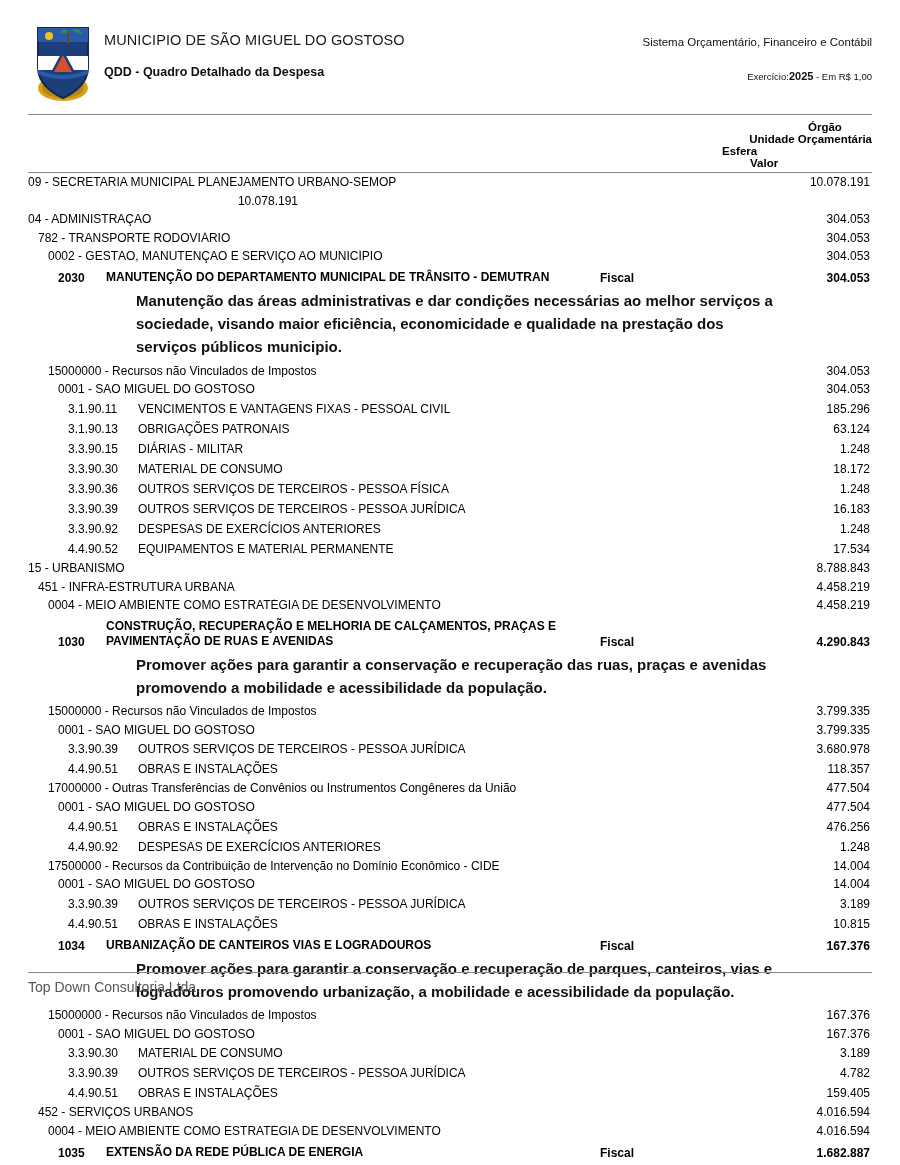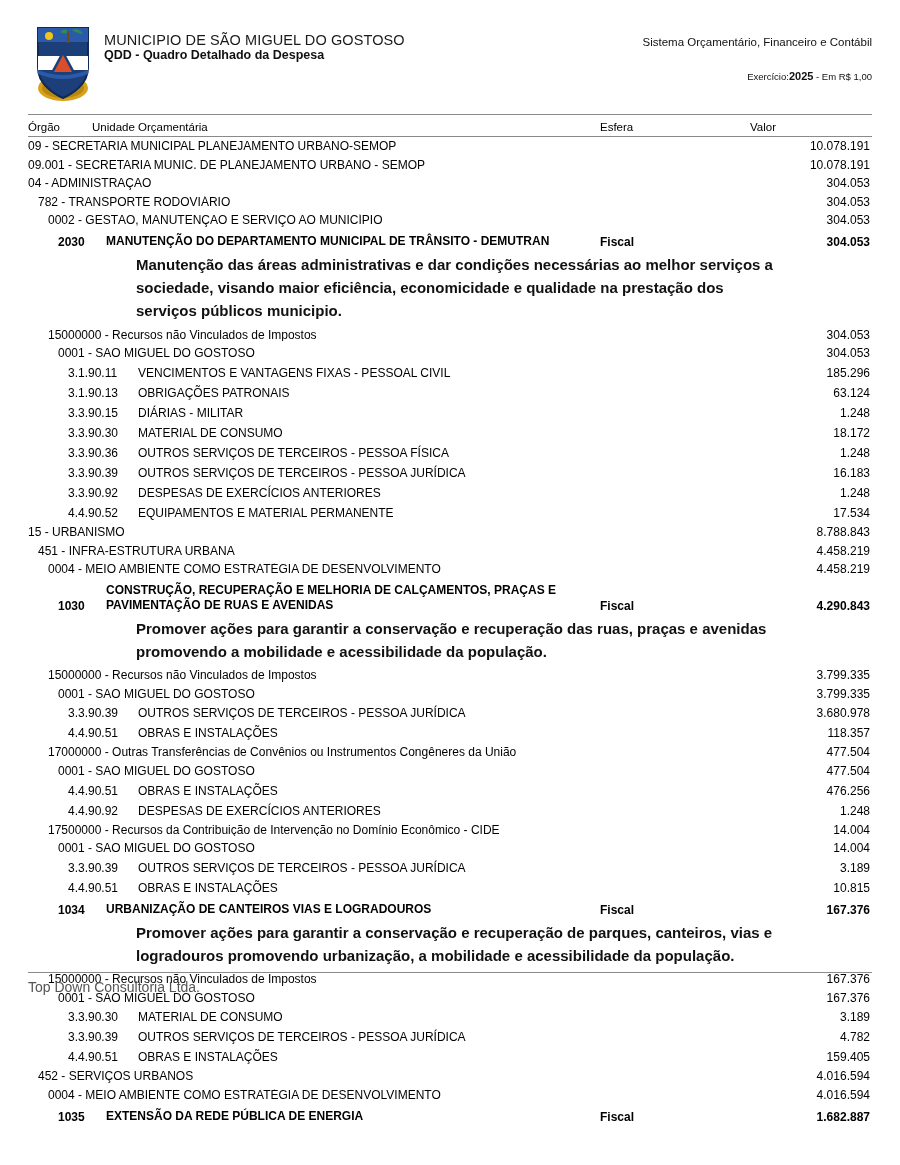--- a/index.html
+++ b/index.html
@@ -44,21 +44,21 @@
     padding-top: 10px;
   }
   .header-title {
     font-size: 14.5px;
     letter-spacing: .1px;
     color: #1a1a1a;
   }
   .header-sub {
     font-size: 12.5px;
     font-weight: bold;
-    margin-top: 0;
+    margin-top: 17px;
     color: #111;
   }
   .header-right {
     flex: 0 0 300px;
     text-align: right;
     padding-top: 14px;
   }
   .header-system {
     font-size: 11.5px;
     color: #111;
@@ -73,22 +73,23 @@
   .rule-top {
     border-bottom: 1px solid #8a8a8a;
     margin: 8px 0 0 0;
   }
 
   
   .col-head {
     display: flex;
     align-items: flex-end;
     font-size: 11.5px;
-    font-weight: normal;
+    font-weight: bold;
     padding: 6px 0 3px 0;
+    flex-direction: column;
   }
   .ch-organ { width: 64px; }
   .ch-unit  { flex: 1 1 auto; }
   .ch-esfera { width: 150px; text-align: left; }
   .ch-valor { width: 120px; text-align: left; padding-right: 2px; }
   .rule-head {
     border-bottom: 1px solid #8a8a8a;
   }
 
   
@@ -240,21 +241,20 @@
   </div>
   <div class="rule-head"></div>
 
   <div id="table-body">
       <div class="row">
         <div class="label i0">09 - SECRETARIA MUNICIPAL PLANEJAMENTO URBANO-SEMOP</div>
         <div class="esfera"></div>
         <div class="value">10.078.191</div>
       </div>
       <div class="row">
-        <div class="label i0">09.001 - SECRETARIA MUNIC. DE PLANEJAMENTO URBANO - SEMOP</div>
         <div class="esfera"></div>
         <div class="value">10.078.191</div>
       </div>
       <div class="row">
         <div class="label i0">04 - ADMINISTRAÇÃO</div>
         <div class="esfera"></div>
         <div class="value">304.053</div>
       </div>
       <div class="row">
         <div class="label i1">782 - TRANSPORTE RODOVIÁRIO</div>

